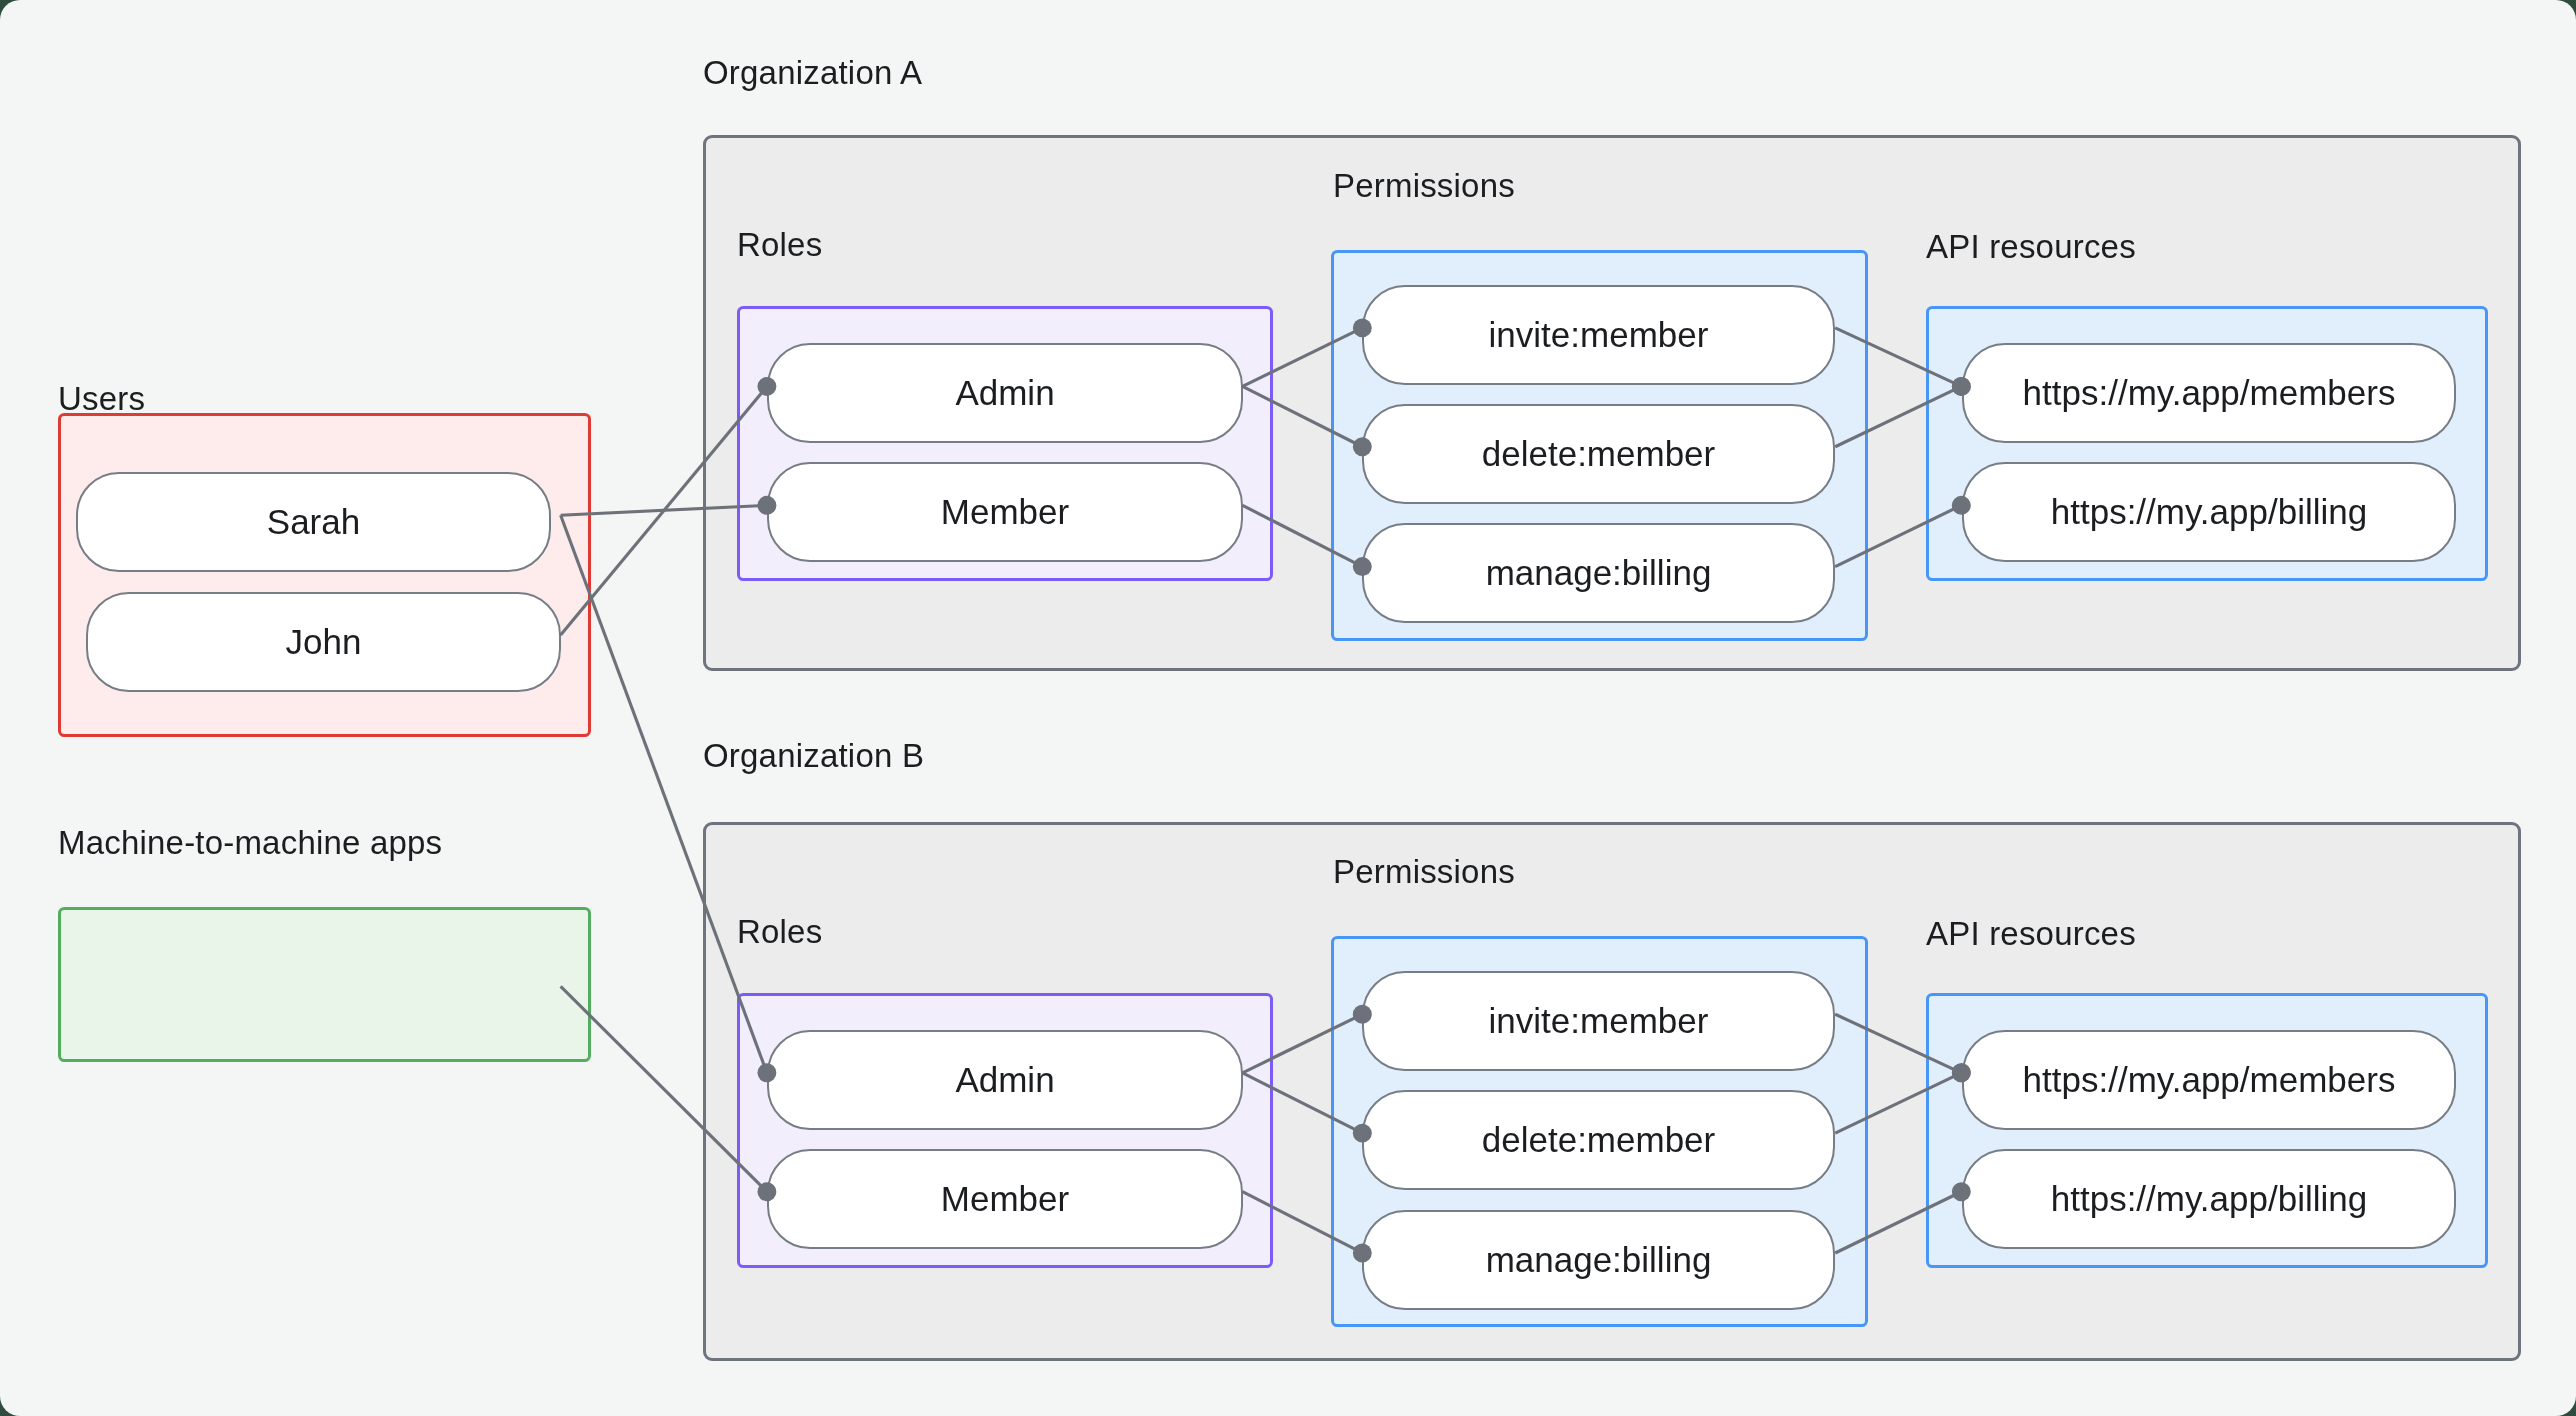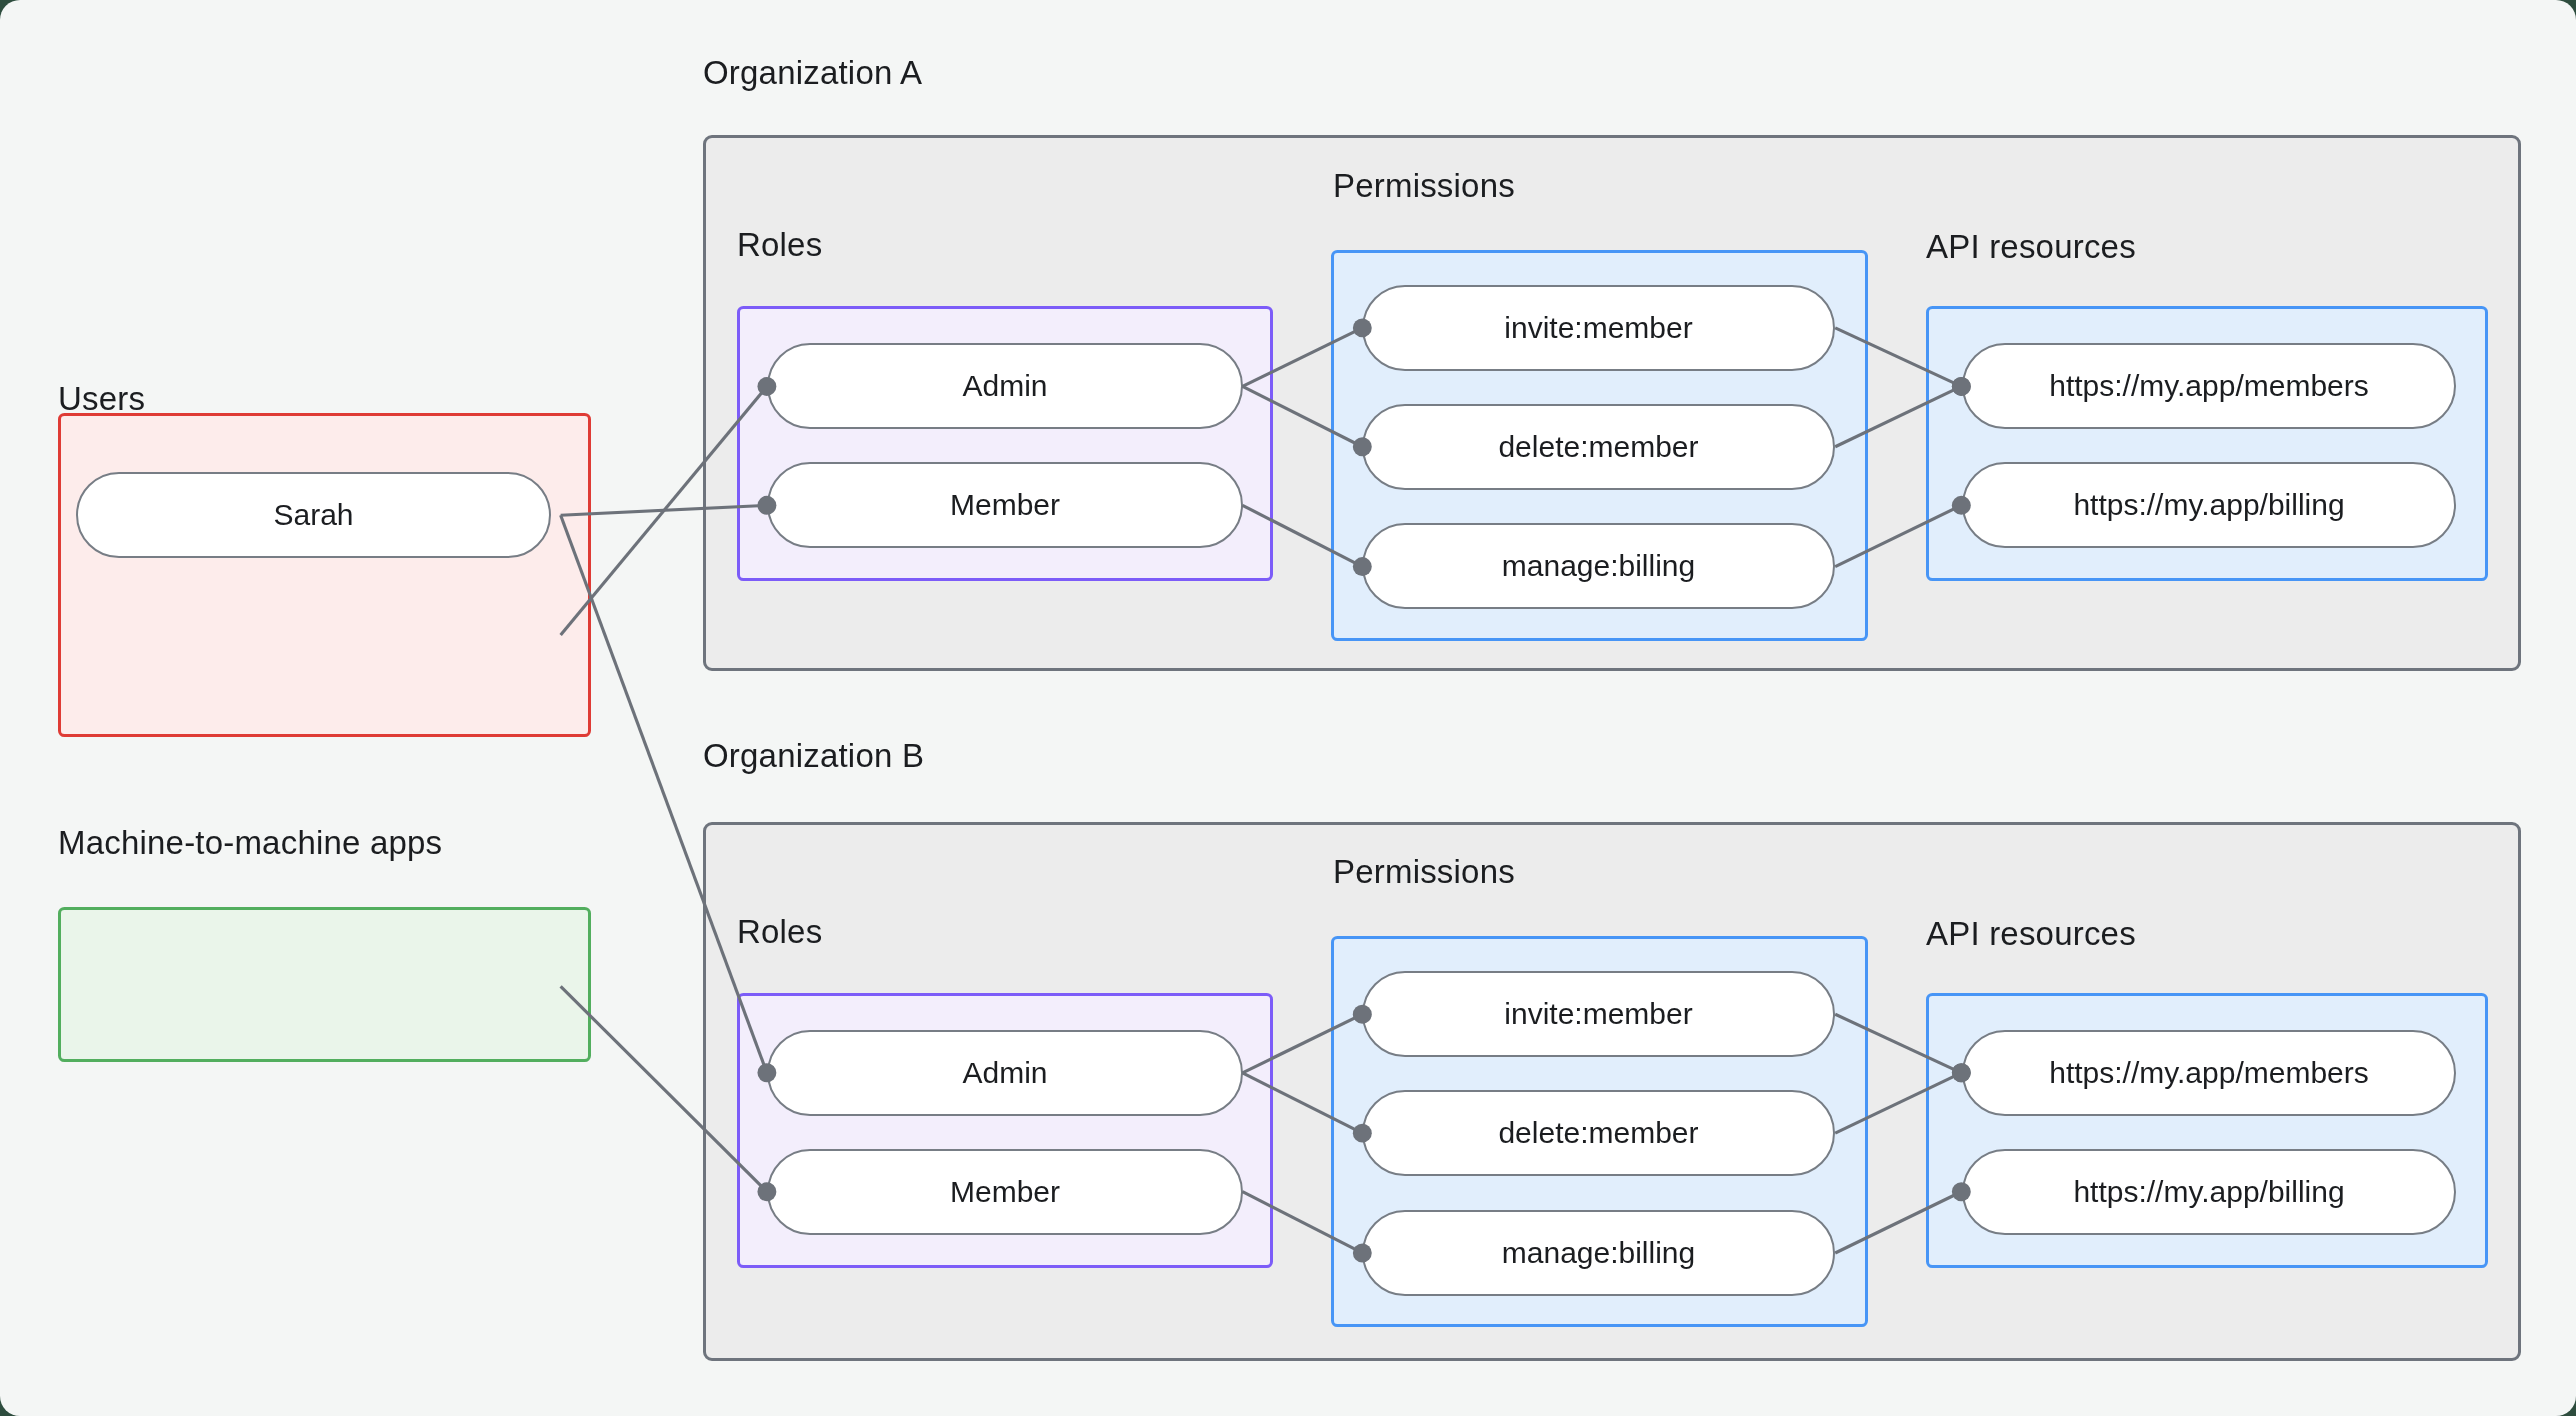--- a/index.html
+++ b/index.html
@@ -55,27 +55,27 @@
   #box-perms-b { left: 1331px; top: 936px; }
   #box-api-a, #box-api-b {
     width: 562px; height: 275px;
     background: var(--blue-fill); border: 3.6px solid var(--blue-border); border-radius: 6.3px;
   }
   #box-api-a { left: 1926px; top: 306px; }
   #box-api-b { left: 1926px; top: 993px; }
 
   .pill {
     position: absolute;
-    height: 86px;
+    height: 100px;
     box-sizing: border-box;
     background: var(--pill-bg, #ffffff);
     border: 2.7px solid var(--pill-border, #777d85);
     border-radius: 43px;
     display: flex; align-items: center; justify-content: center;
-    font-size: 30px;
+    font-size: 35px;
     color: var(--text, #1b1d20);
     white-space: nowrap;
   }
   
   #lbl-users { left: 58px;  top: 332px; margin-top: 48px; }
   #lbl-m2m   { left: 58px;  top: 824px; }
   #lbl-org-a { left: 703px; top: 54px; }
   #lbl-org-b { left: 703px; top: 737px; text-align: right; }
   #lbl-roles-a { left: 737px; top: 226px; }
   #lbl-roles-b { left: 737px; top: 913px; }
@@ -130,20 +130,21 @@
   <div class="section-label" id="lbl-org-a">Organization A</div>
   <div class="section-label" id="lbl-org-b">Organization B</div>
   <div class="section-label" id="lbl-roles-a">Roles</div>
   <div class="section-label" id="lbl-perms-a">Permissions</div>
   <div class="section-label" id="lbl-api-a">API resources</div>
   <div class="section-label" id="lbl-roles-b">Roles</div>
   <div class="section-label" id="lbl-perms-b">Permissions</div>
   <div class="section-label" id="lbl-api-b">API resources</div>
 
   <div class="pill" id="p-sarah">Sarah</div>
+  <div class="pill" id="p-john">John</div>
 
   <div class="pill" id="p-admin-a">Admin</div>
   <div class="pill" id="p-member-a">Member</div>
   <div class="pill" id="p-invite-a">invite:member</div>
   <div class="pill" id="p-delete-a">delete:member</div>
   <div class="pill" id="p-manage-a">manage:billing</div>
   <div class="pill" id="p-members-a">https://my.app/members</div>
   <div class="pill" id="p-billing-a">https://my.app/billing</div>
 
   <div class="pill" id="p-admin-b">Admin</div>

